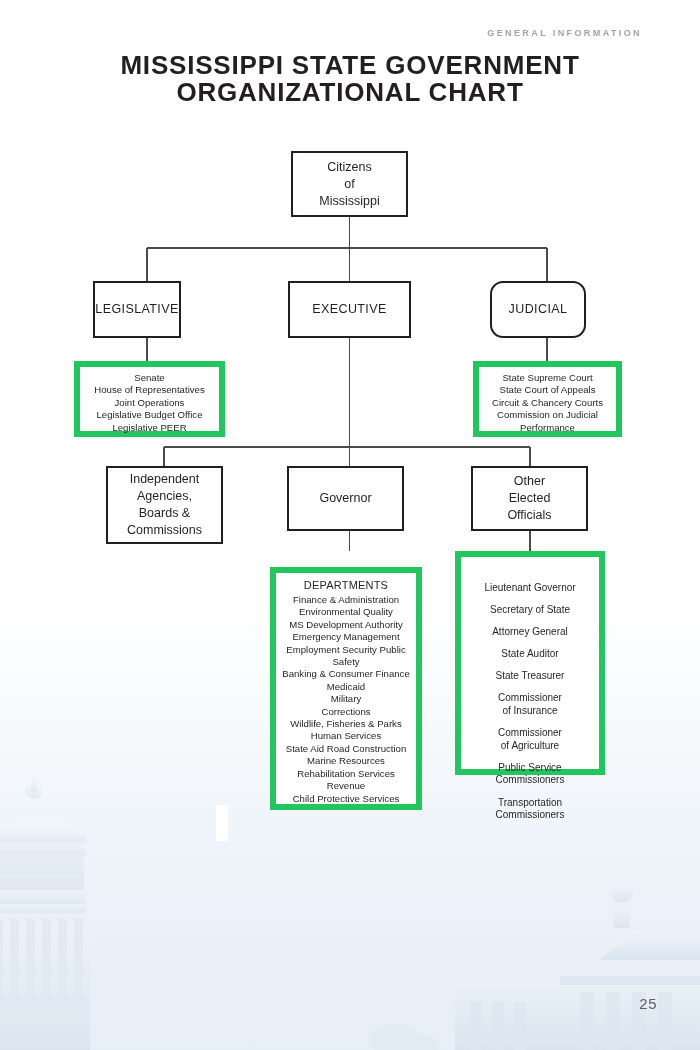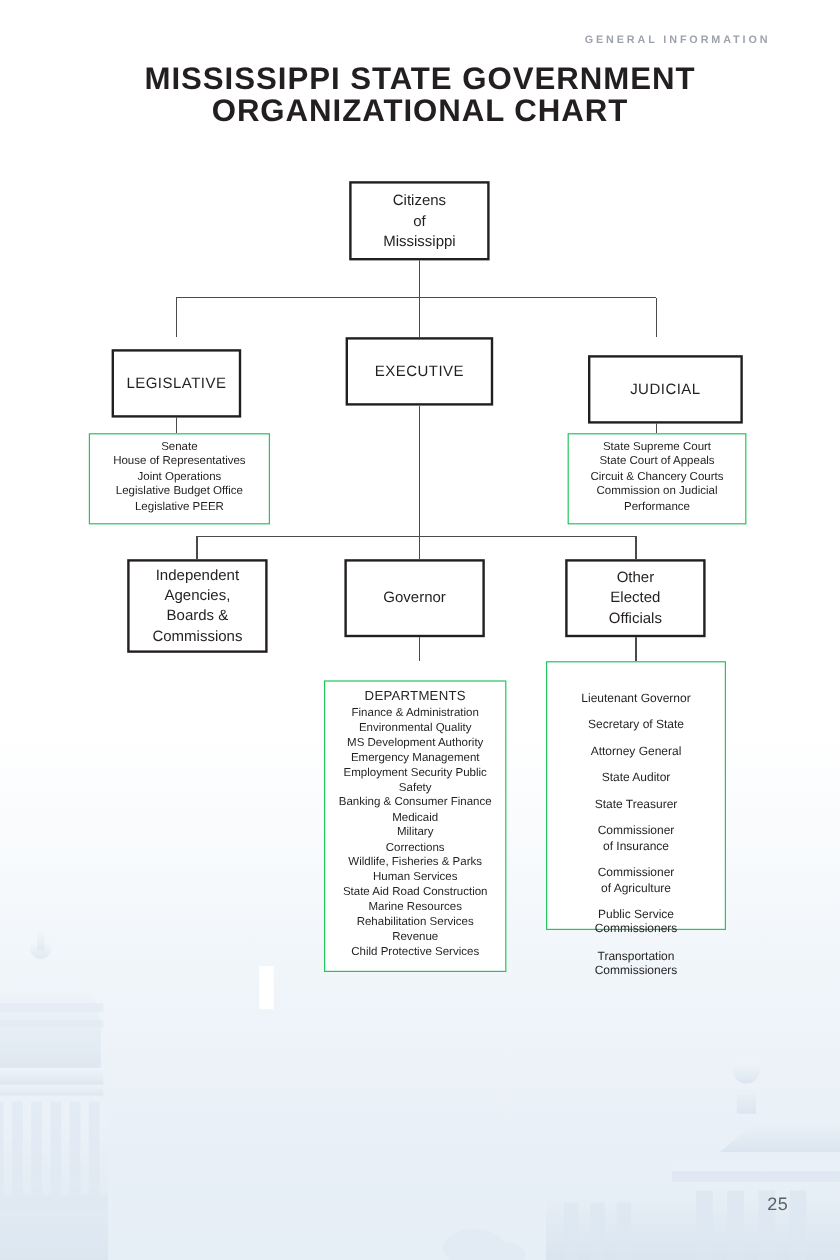--- a/index.html
+++ b/index.html
@@ -98,21 +98,21 @@
     white-space: pre-line;
   }
   .node-title.caps {
     letter-spacing: 0.4px;
   }
 
   .list-box {
     position: absolute;
     box-sizing: border-box;
     background: #ffffff;
-    border: 1px solid #22c55e;
+    border: 6px solid #22c55e;
     padding: 5px 4px;
     text-align: center;
   }
   .list-item {
     font-size: 9.6px;
     line-height: 12.4px;
     color: #231f20;
     white-space: pre-line;
   }
   .list-heading {
@@ -242,29 +242,29 @@
       <line x1="530" y1="531" x2="530" y2="551"></line>
     </g>
   </svg>
 
   <div class="node thick" style="left:291px; top:151px; width:117px; height:66px;">
     <div class="node-title">Citizens
 of
 Mississippi</div>
   </div>
 
-  <div class="node thick" style="left:93px; top:291px; width:108px; height:57px;justify-content:center;">
+  <div class="node thick" style="left:93px; top:281px; width:88px; height:57px;justify-content:center;">
     <div class="node-title caps">LEGISLATIVE</div>
   </div>
 
   <div class="node thick" style="left:288px; top:281px; width:123px; height:57px;">
     <div class="node-title caps">EXECUTIVE</div>
   </div>
 
-  <div class="node thick" style="left:490px; top:296px; width:129px; height:57px;">
+  <div class="node thick" style="left:490px; top:281px; width:96px; height:57px;border-radius:13px;">
     <div class="node-title caps">JUDICIAL</div>
   </div>
 
   <div class="list-box" style="left:74px; top:361px; width:151px; height:76px;">
     <div class="list-item">Senate</div>
     <div class="list-item">House of Representatives</div>
     <div class="list-item">Joint Operations</div>
     <div class="list-item">Legislative Budget Office</div>
     <div class="list-item">Legislative PEER</div>
   </div>

